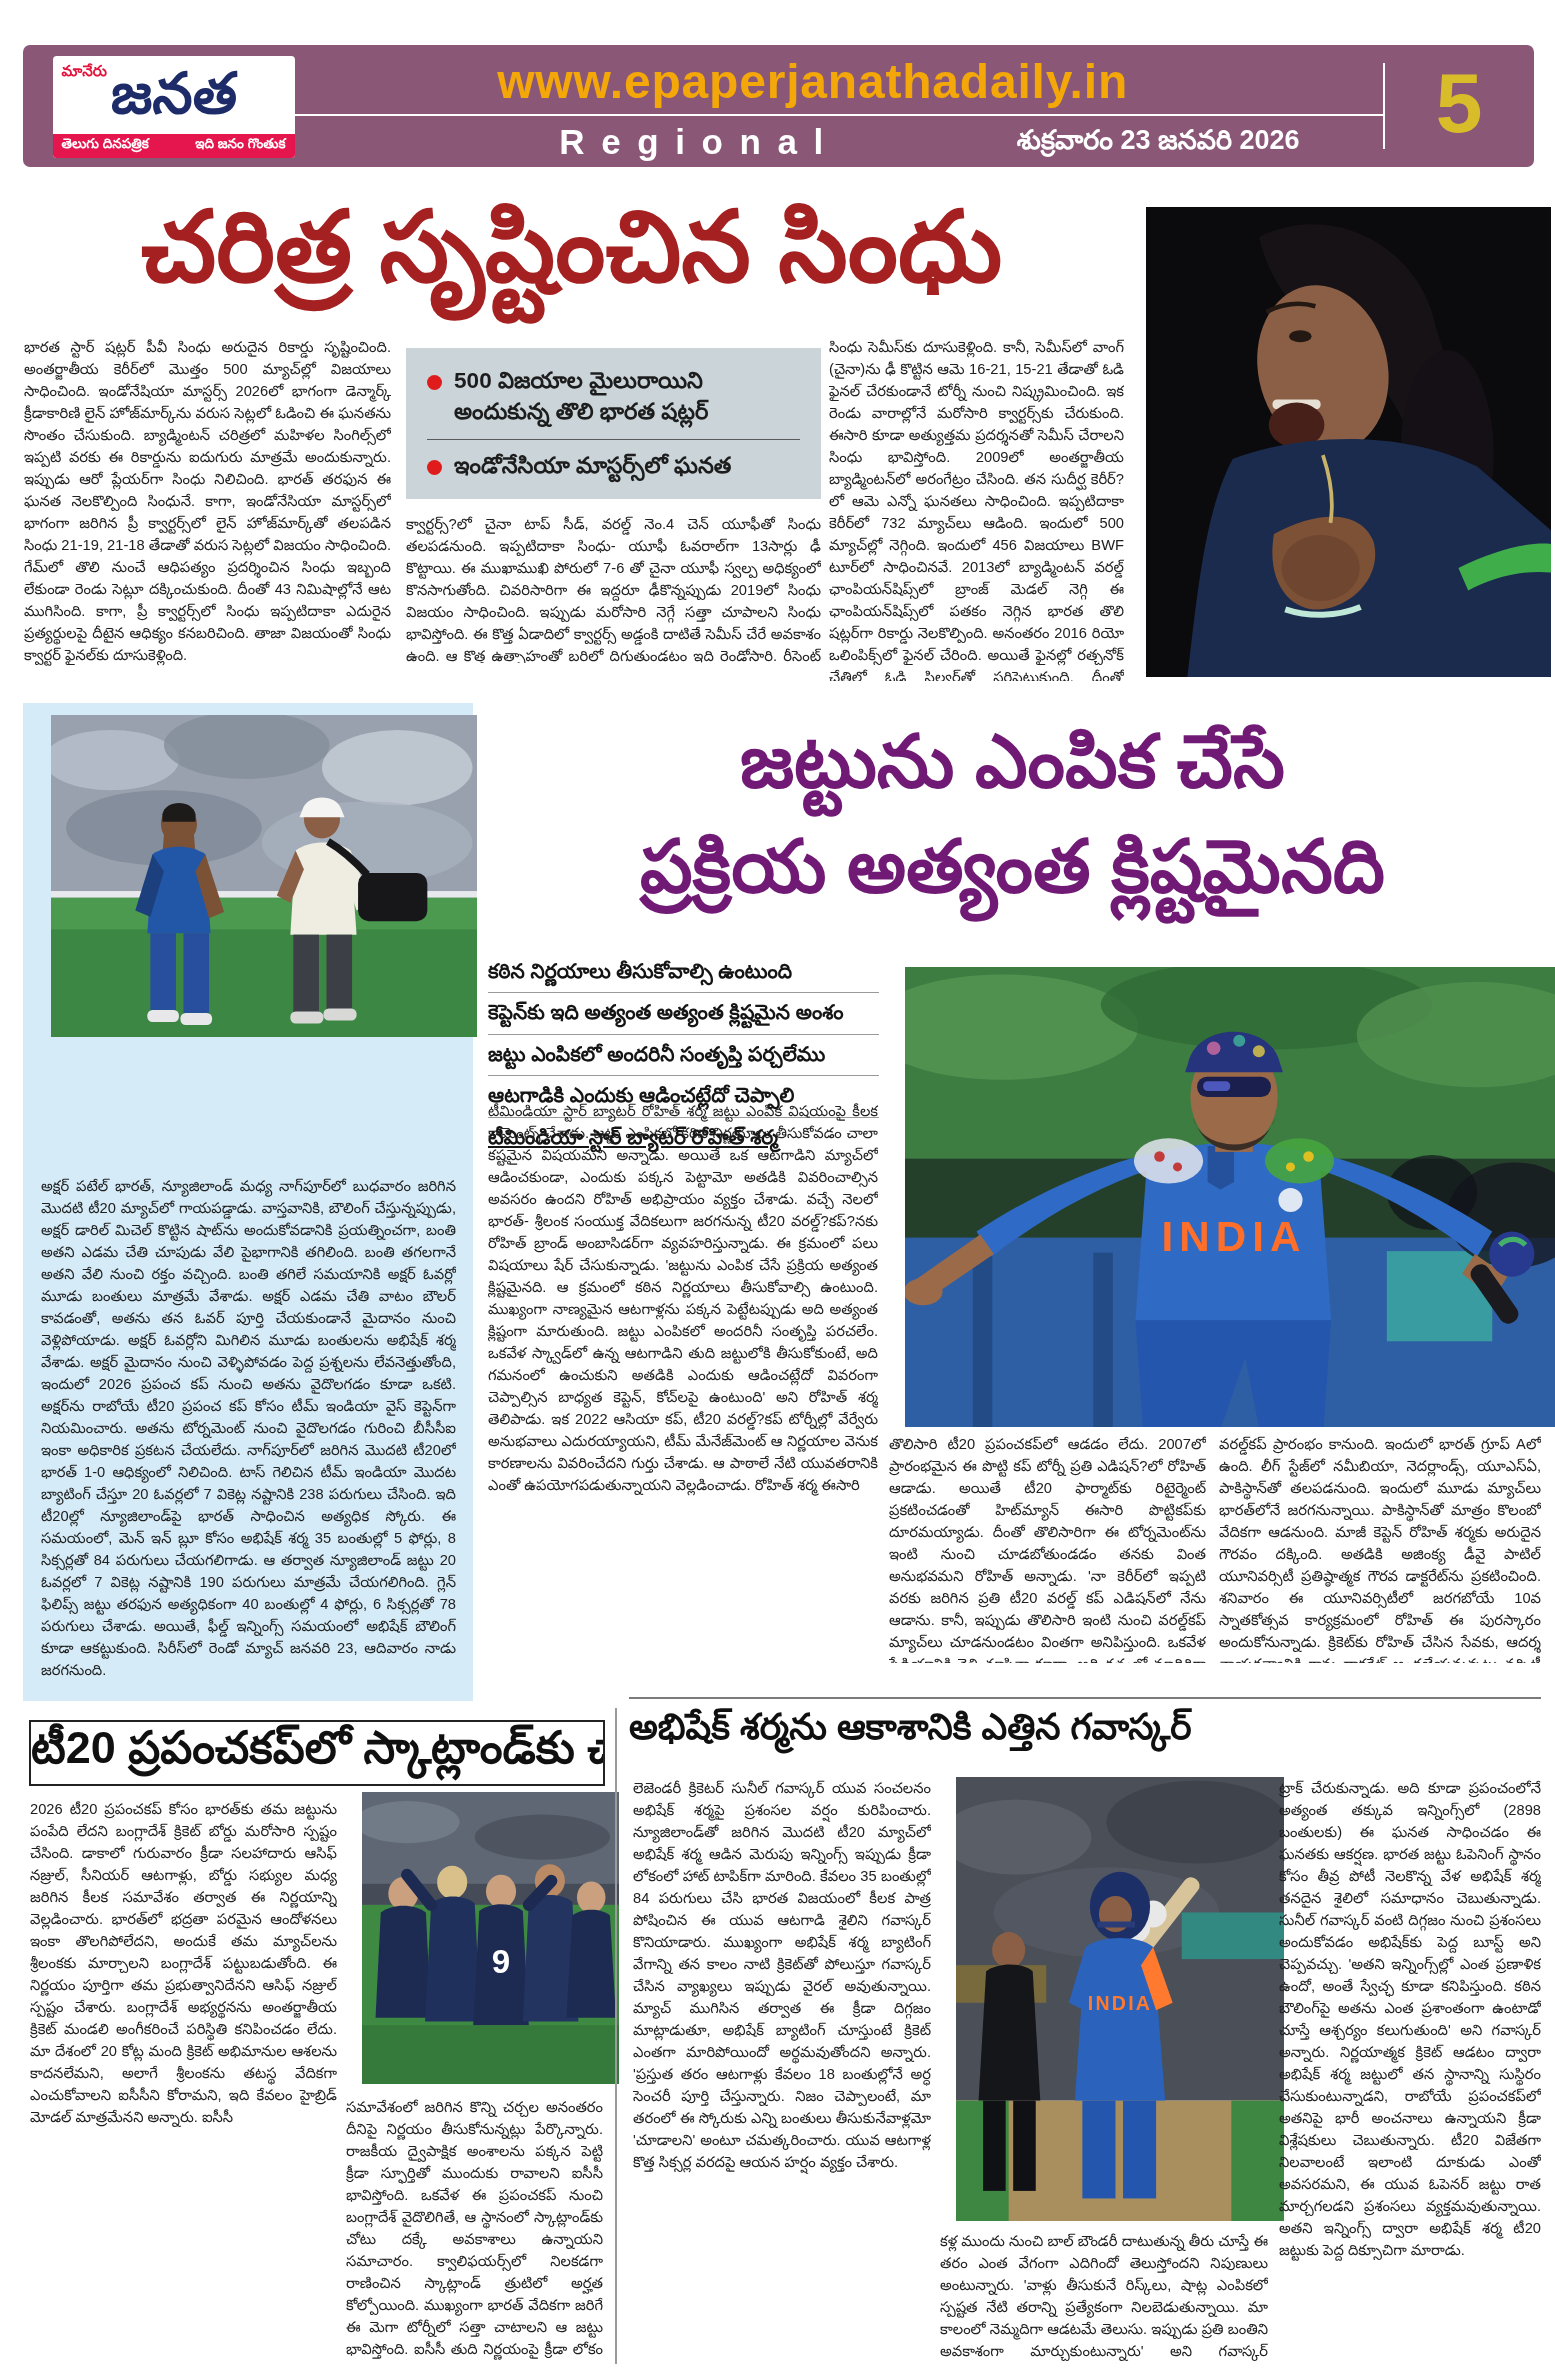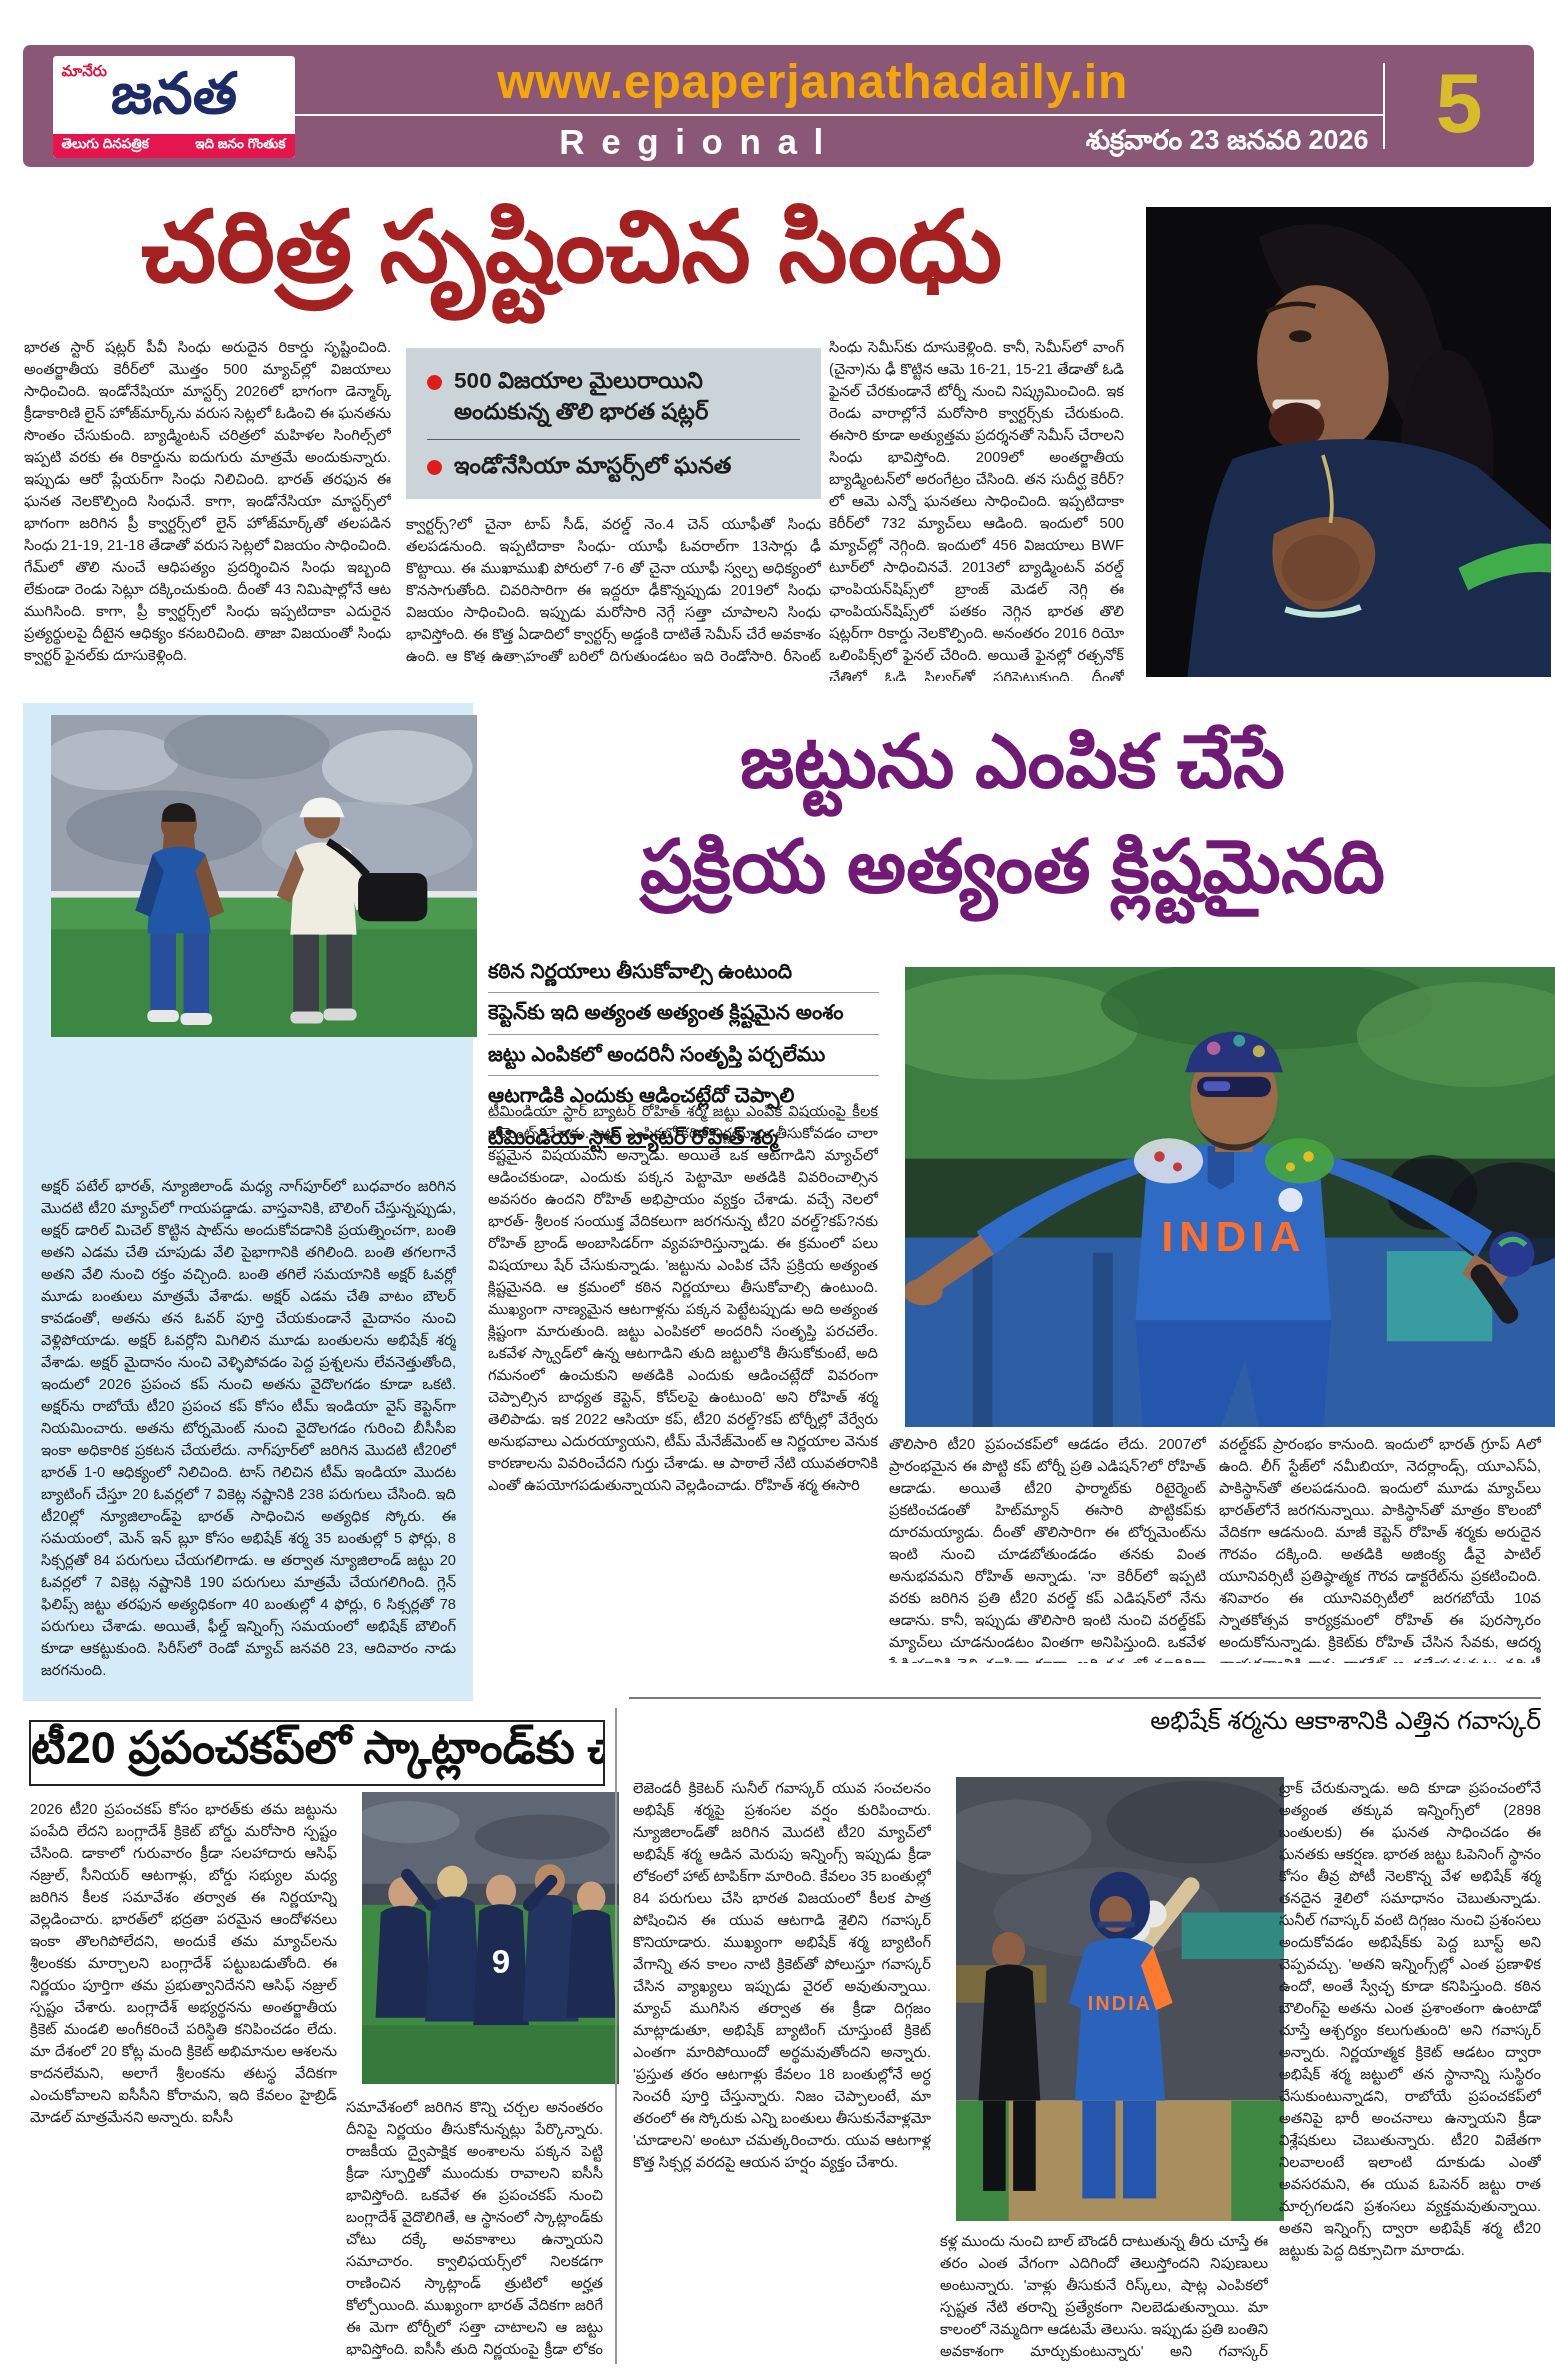--- a/index.html
+++ b/index.html
@@ -7,21 +7,21 @@
   .abs{position:absolute;}
   
   .masthead{left:22.6px;top:45px;width:1511px;height:122px;background:#8a5777;border-radius:7px;}
   .logo-box{left:30px;top:10.5px;width:242px;height:102px;background:#ffffff;border-radius:3.8px;overflow:hidden;}
   .logo-top{position:absolute;left:9px;top:6px;font-size:15px;font-weight:bold;color:#e3133c;}
   .logo-main{position:absolute;left:0;top:4.5px;width:100%;text-align:center;font-size:57px;font-weight:900;color:#1d2b69;transform:skewX(-4deg);}
   .logo-strip{position:absolute;left:0;bottom:0;width:100%;height:24px;background:#e5164e;color:#fff;display:flex;align-items:center;justify-content:space-between;padding:0 9px;box-sizing:border-box;font-size:13.5px;font-weight:bold;gap:8px;}
   .mast-url{left:301px;top:9px;width:978px;text-align:center;font-size:48px;font-weight:bold;color:#f4a708;letter-spacing:0.8px;}
   .mast-line{left:248px;top:69px;width:1112px;height:0;border-top:2.3px solid #ffffff;}
   .mast-section{left:376px;top:77px;width:602px;text-align:center;font-size:35px;font-weight:bold;color:#ffffff;letter-spacing:16.6px;}
-  .mast-date{left:925px;top:80px;width:421px;text-align:right;font-size:27px;font-weight:bold;color:#ffffff;}
+  .mast-date{left:925px;top:80px;width:421px;text-align:center;font-size:27px;font-weight:bold;color:#ffffff;}
   .mast-vline{left:1360px;top:18px;width:2.3px;height:86px;background:#ffffff;}
   .mast-page{left:1369px;top:12px;width:135px;text-align:center;font-size:84px;font-weight:900;color:#d9bc2a;line-height:1.1;}
   
   .a1-headline{left:22.6px;top:190px;width:1098px;height:139px;text-align:center;font-size:99px;font-weight:900;color:#a52121;line-height:1.15;white-space:nowrap;overflow:hidden;}
   .bodytxt{font-size:14.7px;line-height:22px;text-align:justify;color:#202020;overflow:hidden;}
   .a1-col1{left:24px;top:336px;width:367px;height:345px;}
   .a1-col2wrap{left:406px;top:336px;width:415px;height:345px;overflow:hidden;}
   .bullet-box{background:#cbd5d9;padding:18px 21px;margin-top:12px;margin-bottom:13.5px;}
   .bullet-item{display:flex;gap:12px;font-size:22.6px;font-weight:bold;color:#1d1d1d;line-height:1.35;}
   .bullet-item.first{border-bottom:1.5px solid #5a5a5a;padding-bottom:12px;margin-bottom:10.5px;}
@@ -46,21 +46,21 @@
   .r-colB{left:889px;top:1433px;width:317px;height:230px;}
   .r-colC{left:1219px;top:1433px;width:322px;height:230px;}
   
   .sc-headbox{left:29px;top:1720px;width:572px;height:62px;border:2.3px solid #222;display:flex;align-items:center;justify-content:flex-start;font-size:45px;font-weight:bold;color:#101010;white-space:nowrap;overflow:hidden;}
   .sc-col1{left:30px;top:1798px;width:307px;height:566px;}
   .sc-photo{left:346px;top:1792px;width:257px;height:292px;}
   .sc-col2{left:346px;top:2096px;width:257px;height:268px;}
   .v-div{left:615px;top:1708px;width:1.5px;height:656px;background:#9a9a9a;}
   
   .gv-rule{left:629px;top:1697px;width:912px;height:1.5px;background:#7a7a7a;}
-  .gv-headline{left:629px;top:1706px;width:912px;height:62px;text-align:right;font-size:25px;font-weight:normal;color:#101010;white-space:nowrap;overflow:hidden;}
+  .gv-headline{left:629px;top:1706px;width:912px;height:62px;text-align:left;font-size:36px;font-weight:bold;color:#101010;white-space:nowrap;overflow:hidden;}
   .gv-col1{left:633px;top:1777px;width:298px;height:587px;}
   .gv-photo{left:940px;top:1777px;width:328px;height:444px;}
   .gv-col2{left:940px;top:2230px;width:328px;height:134px;}
   .gv-col3{left:1279px;top:1777px;width:262px;height:587px;}
 </style>
 </head>
 <body>
 
 <div id="page">
 

